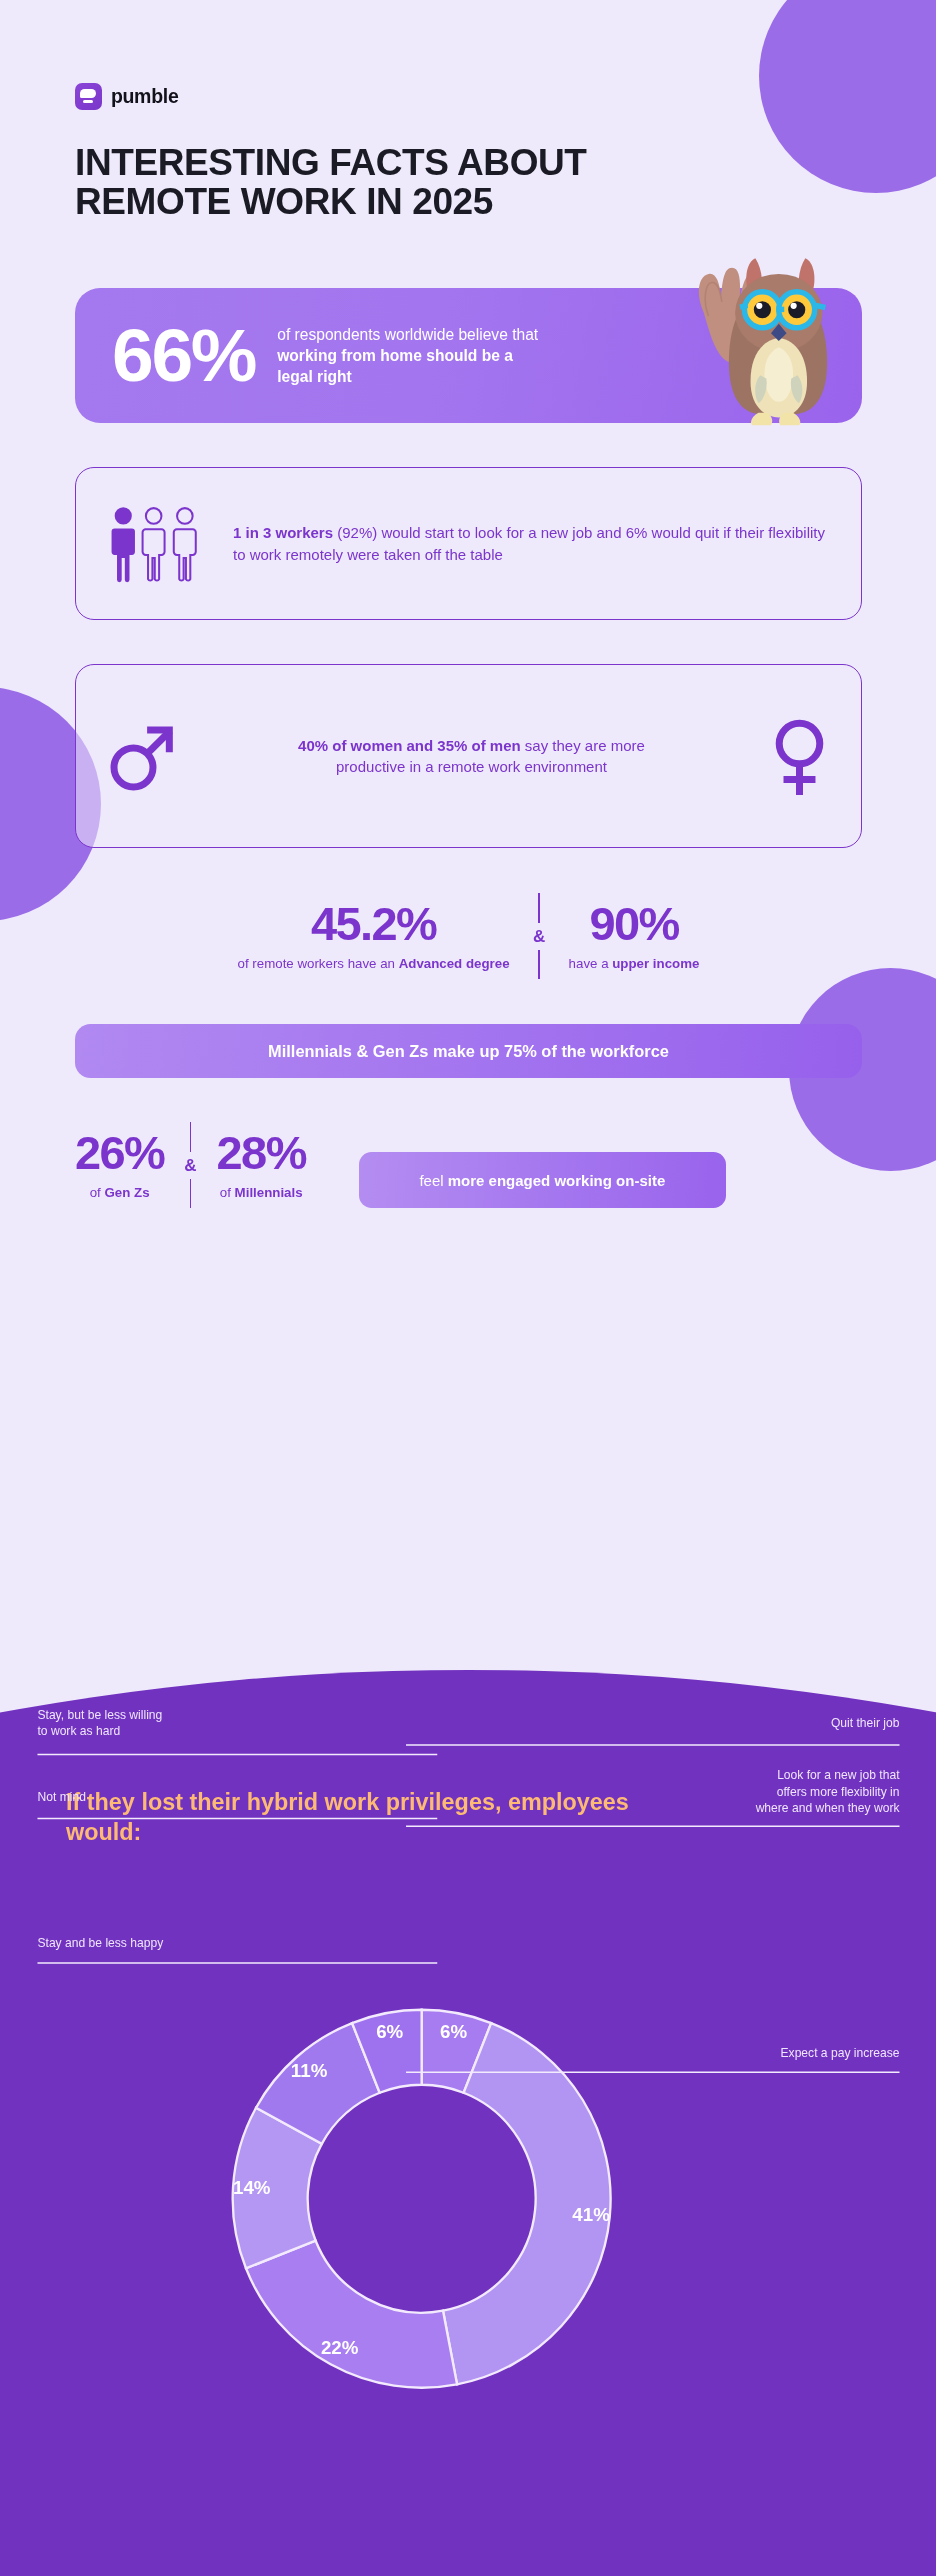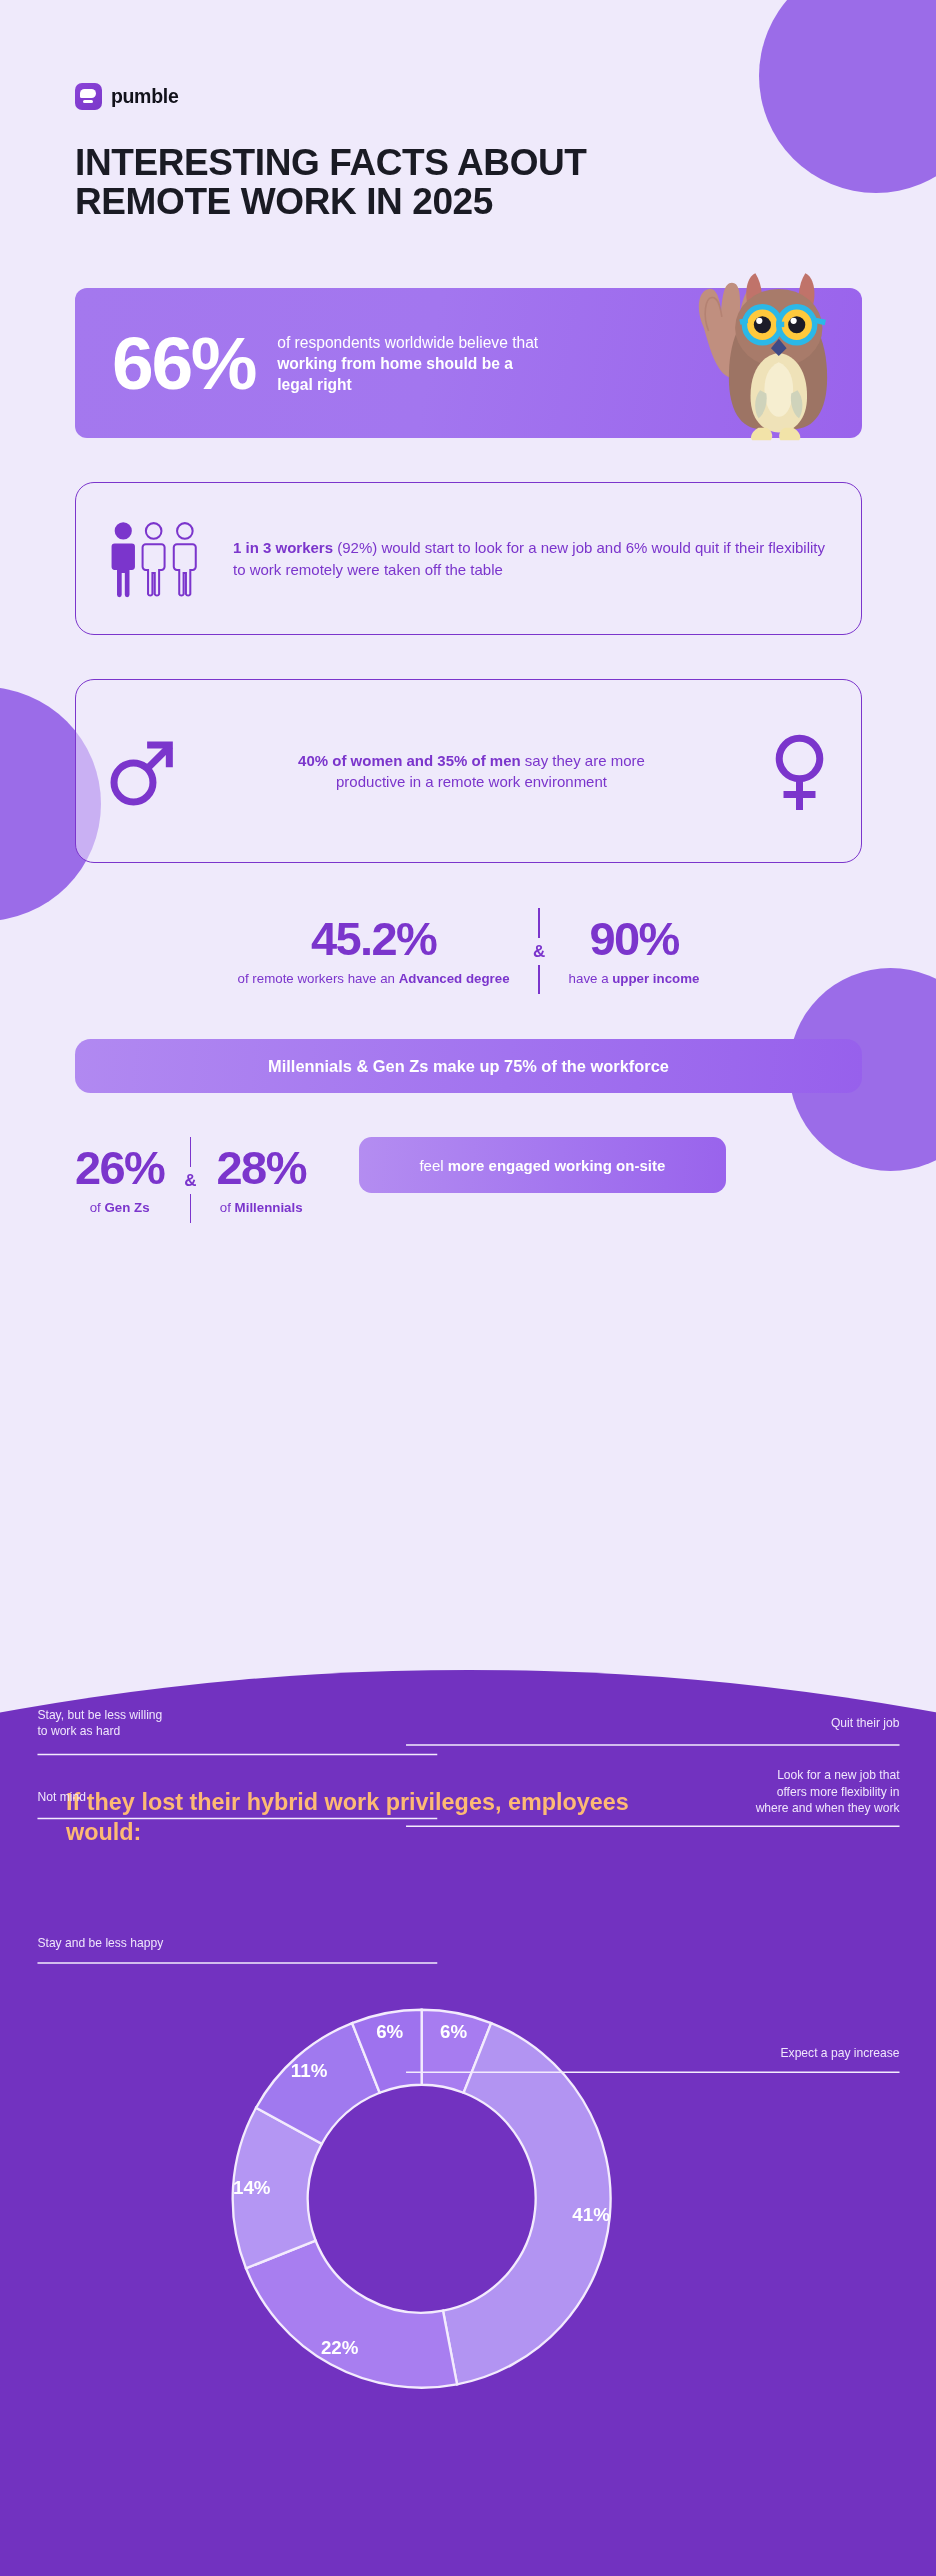--- a/index.html
+++ b/index.html
@@ -45,21 +45,21 @@
     font-size: 37px; line-height: 1.08;
     font-weight: 800; letter-spacing: -0.4px;
     color: #1a1b24; text-transform: uppercase;
     max-width: 656px;
   }
 
   
   #card-66 {
     position: relative; z-index: 3;
     margin: 50px 75px 0 75px;
-    height: 150px; border-radius: 12px;
+    height: 135px; border-radius: 25px;
     background: linear-gradient(100deg,#a478ee 0%, #a376ef 45%, #9a63ec 100%);
     display: flex; align-items: center; padding-left: 37px; gap: 22px;
   }
   #card-66-number {
     font-size: 75px; font-weight: 800; color: #ffffff; line-height: 1;
     letter-spacing: -2.3px;
   }
   #card-66-text {
     font-size: 15.6px; line-height: 1.35; color: #ffffff; max-width: 265px;
   }
@@ -118,21 +118,21 @@
     height: 54px; border-radius: 15.6px;
     background: linear-gradient(95deg,#b189f1 0%, #a273ef 55%, #9760ec 100%);
     display: flex; align-items: center; justify-content: center;
   }
   #banner-millennials-text { font-size: 16.4px; font-weight: 700; color: #ffffff; }
 
   
   #dual-stat-2 {
     position: relative; z-index: 3;
     margin: 44px 75px 0 75px;
-    display: flex; align-items: flex-start; gap: 26.5px;
+    display: flex; align-items: flex-end; gap: 26.5px;
   }
   #dual-stat-2 .pair { display: flex; align-items: center; gap: 20px; }
   #pill-onsite {
     margin-left: 26.5px;
     height: 56px; min-width: 367px; border-radius: 12.5px;
     background: linear-gradient(95deg,#b48df1 0%, #a476ef 55%, #9963ec 100%);
     display: flex; align-items: center; justify-content: center; padding: 0 20px;
   }
   #pill-onsite-text { font-size: 15px; color: #ffffff; }
   #pill-onsite-text b { font-weight: 800; }

